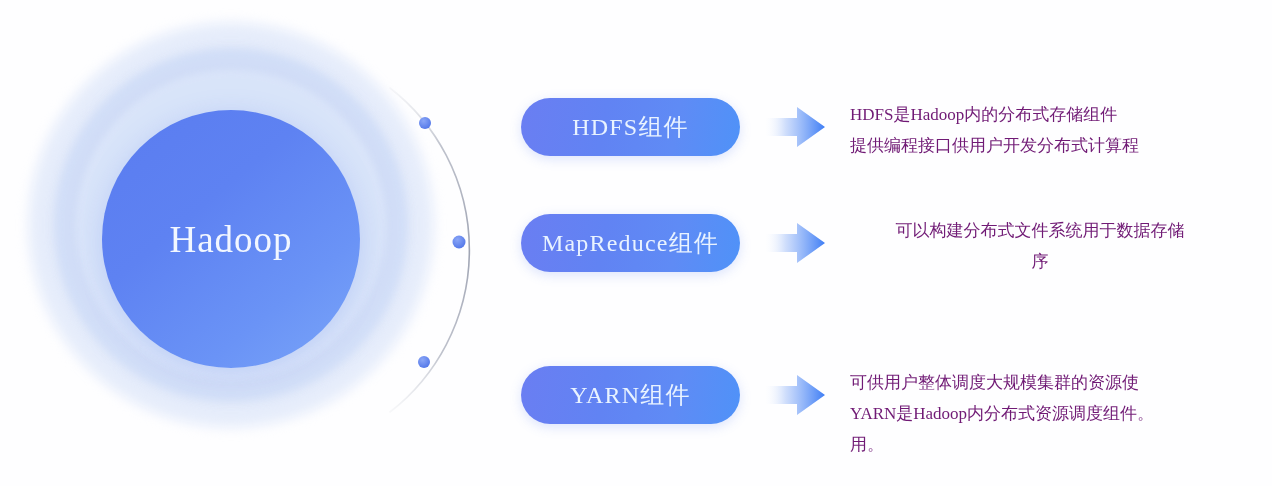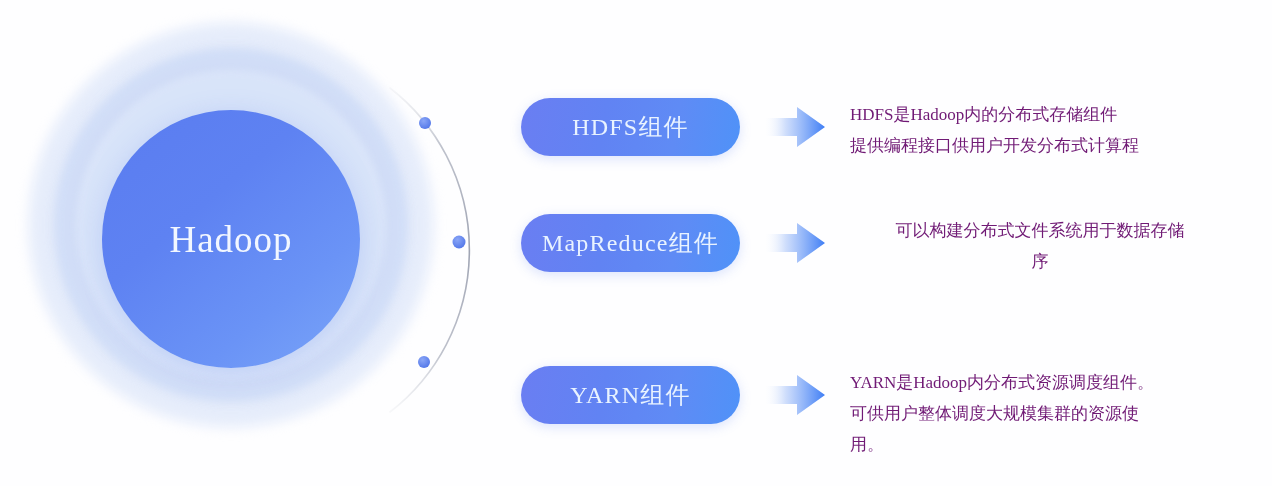--- a/index.html
+++ b/index.html
@@ -235,19 +235,19 @@
           <linearGradient id="arrGrad2" x1="0" y1="0" x2="1" y2="0">
             <stop offset="0%" stop-color="#ffffff" stop-opacity="0.05"></stop>
             <stop offset="35%" stop-color="#c8d9fb" stop-opacity="0.85"></stop>
             <stop offset="100%" stop-color="#3f7ef5" stop-opacity="1"></stop>
           </linearGradient>
         </defs>
         <path d="M 0 13 L 33 13 L 33 2 L 61 22 L 33 42 L 33 31 L 0 31 Z" fill="url(#arrGrad2)"></path>
       </svg>
     </div>
     <div class="desc">
+      <div class="desc-line">可供用户整体调度大规模集群的资源使</div>
       <div class="desc-line">YARN是Hadoop内分布式资源调度组件。</div>
-      <div class="desc-line">可供用户整体调度大规模集群的资源使</div>
       <div class="desc-line">用。</div>
     </div>
   </div>
 
 </div>
 
 </body></html>

